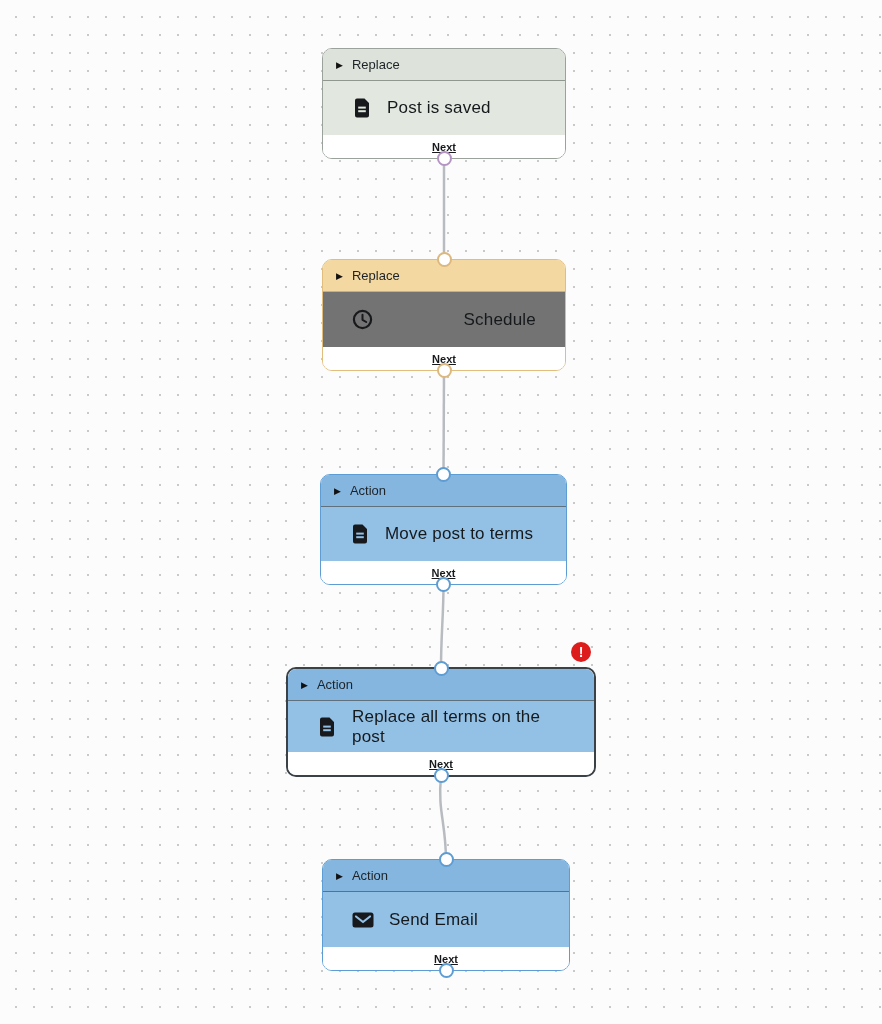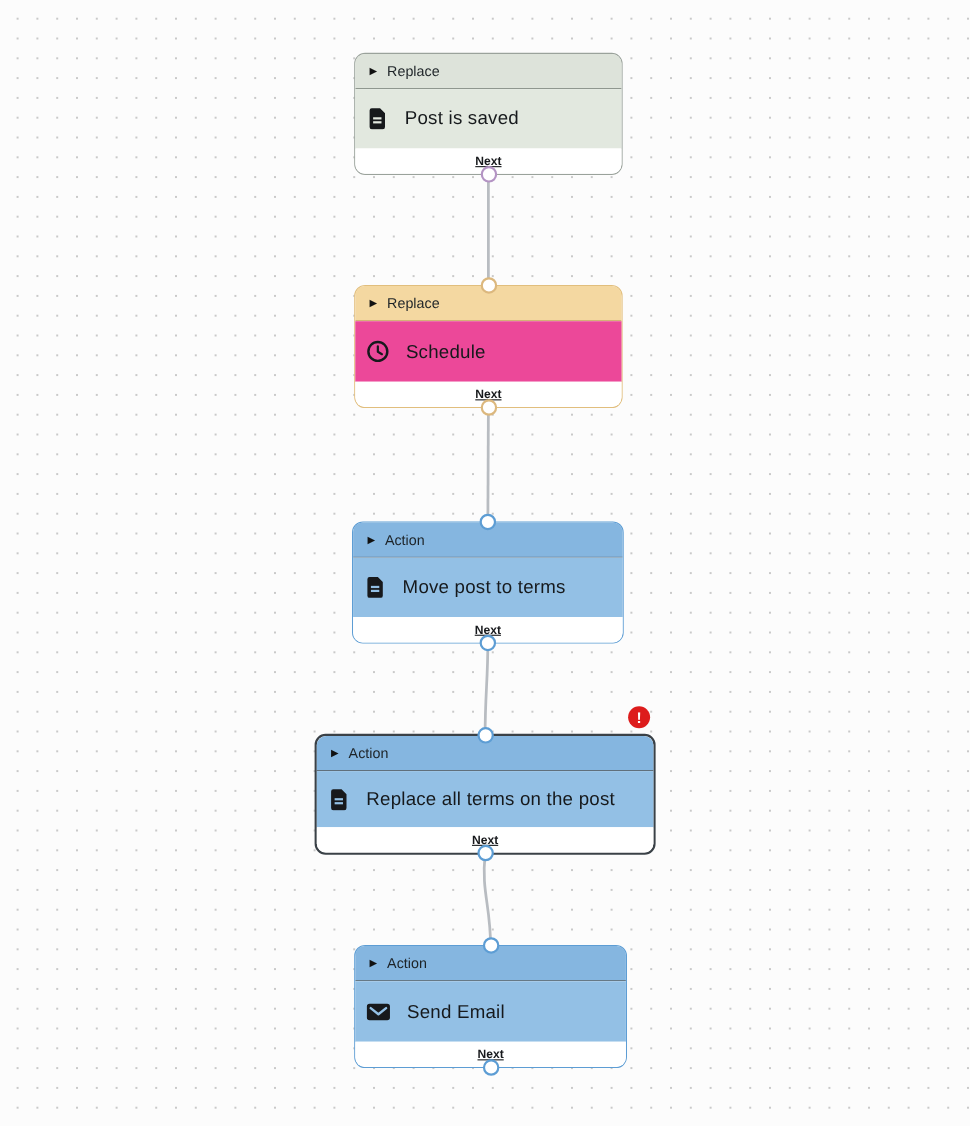--- a/index.html
+++ b/index.html
@@ -31,21 +31,21 @@
     display:flex;align-items:center;gap:9px;
     padding:0 13px;height:31px;flex:0 0 31px;
     font-size:13px;font-weight:500;color:#1d2327;
     border-bottom:1px solid rgba(40,50,60,.45);
     border-radius:8.5px 8.5px 0 0;
   }
   .arrow{font-size:9px;line-height:1;color:#111;transform:translateY(.5px);}
   .node-body{
     flex:1 1 auto;
     display:flex;align-items:center;gap:15px;
-    padding:0 10px;
+    padding:0 29px;
     font-size:17px;font-weight:500;color:#16191c;
     letter-spacing:.2px;
   }
   .node-footer{
     flex:0 0 23px;height:23px;
     background:#ffffff;
     border-radius:0 0 8.5px 8.5px;
     display:flex;align-items:center;justify-content:center;
     font-size:11px;font-weight:600;color:#17191c;text-decoration:underline;
   }
@@ -60,21 +60,21 @@
   .port-bottom{bottom:-8px;}
 
   
   .node-trigger{border-color:#9aa29b;}
   .node-trigger .node-header{background:#dde3da;border-bottom-color:#8f978f;}
   .node-trigger .node-body{background:#e2e8df;}
   .node-trigger .port{border-color:#b494c4;}
 
   .node-advanced{border-color:#e1be7d;}
   .node-advanced .node-header{background:#f4d8a1;border-bottom-color:#cfae6f;}
-  .node-advanced .node-body{background:#ec4899;}
+  .node-advanced .node-body{background:#737373;justify-content:space-between;}
   .node-advanced .port{border-color:#dcb87e;}
 
   .node-action{border-color:#5d9dd4;}
   .node-action .node-header{background:#85b6e0;border-bottom-color:#60707c;}
   .node-action .node-body{background:#93c0e5;}
   .node-action .port{border-color:#5d9dd4;}
 
   .node-error{border-color:#3a4147;border-width:2px;}
 
   

